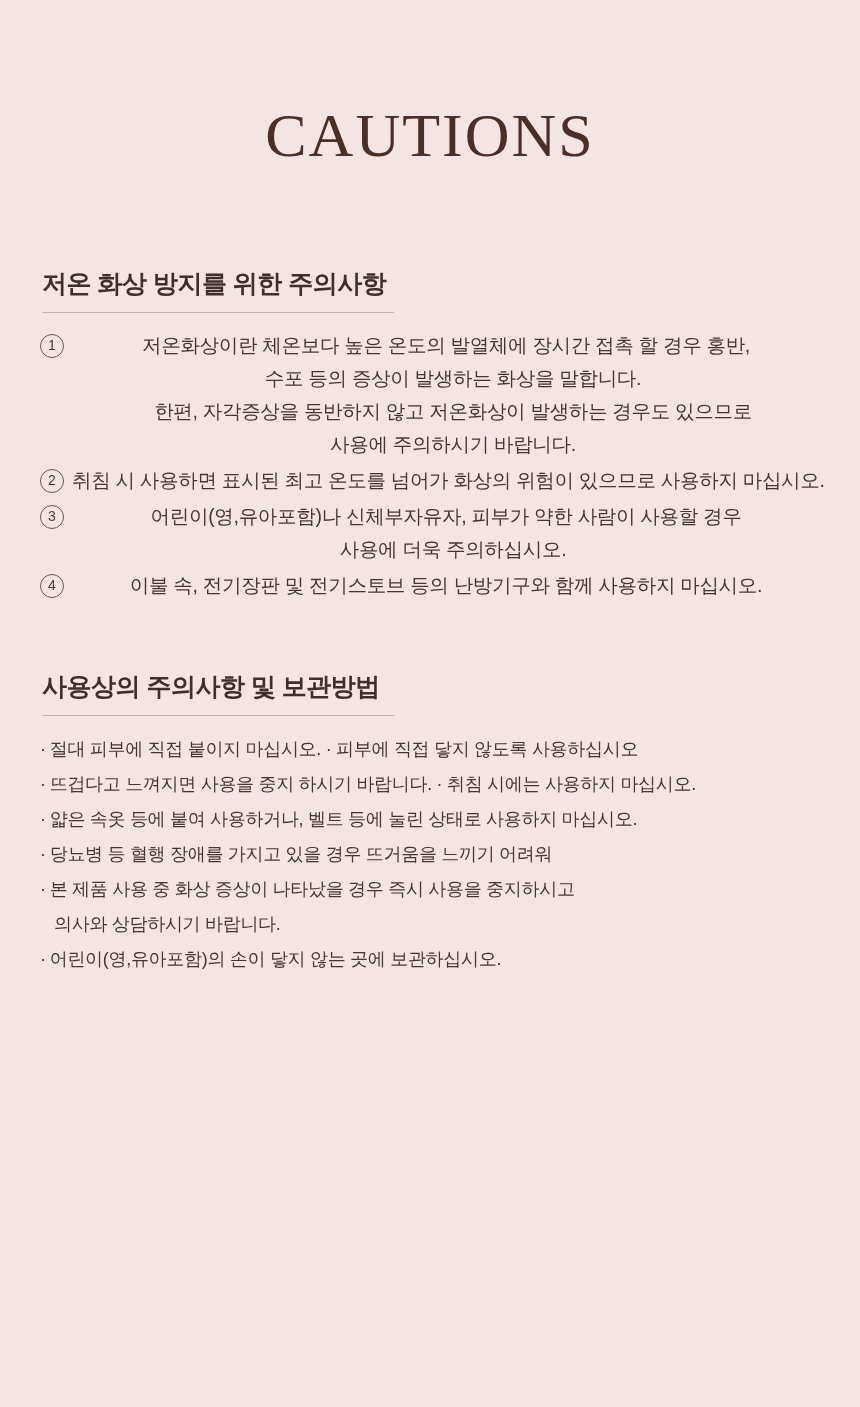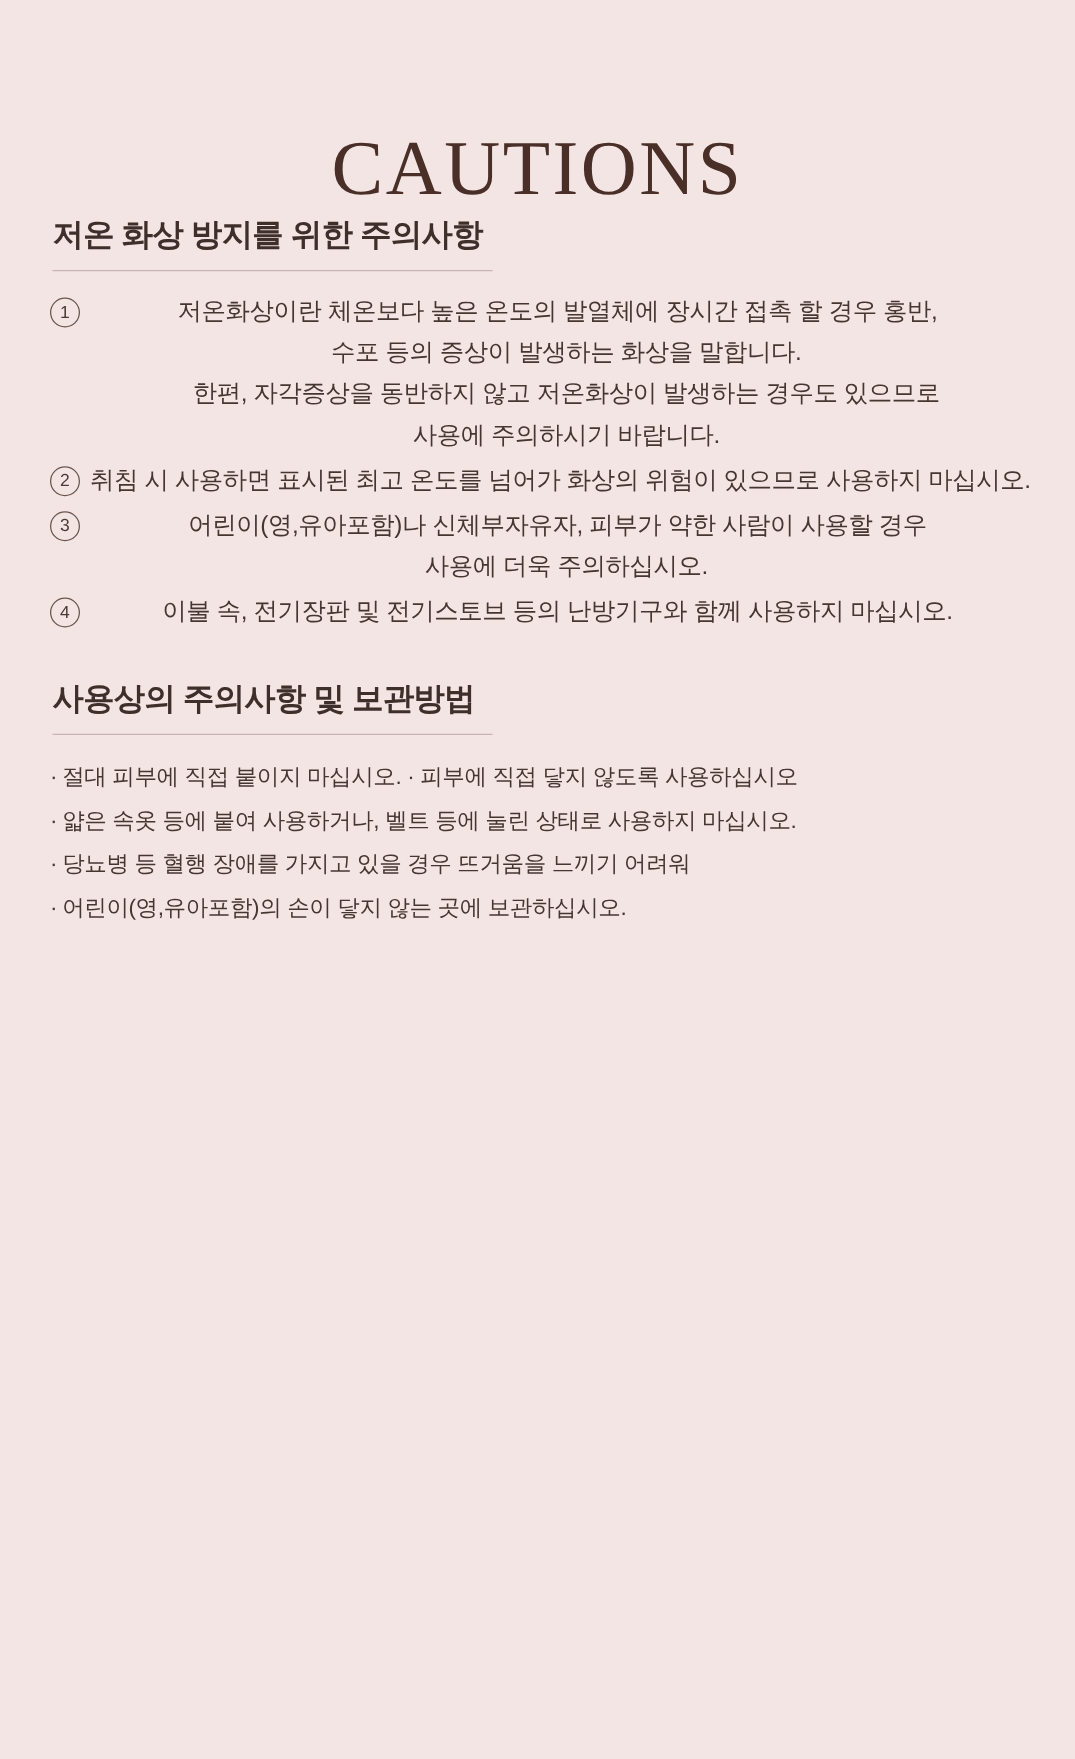--- a/index.html
+++ b/index.html
@@ -26,23 +26,24 @@
     font-size: 62px;
     letter-spacing: 2px;
     color: #4a2f28;
     padding-top: 100px;
     font-weight: 400;
   }
   .section {
     padding: 0 40px;
   }
   .section.first {
+    margin-top: 96px;
   }
   .section.second {
-    margin-top: 36px;
+    margin-top: 68px;
   }
   .section-heading {
     font-size: 25px;
     font-weight: bold;
     color: #3f2f2b;
     letter-spacing: -0.5px;
     margin: 0 0 12px 2px;
   }
   .rule {
     width: 352px;
@@ -161,29 +162,36 @@
 
   <div class="section second">
     <h2 class="section-heading">사용상의 주의사항 및 보관방법</h2>
     <hr class="rule">
     <ul class="dot-list">
 
       <li class="dot-item">
         <span class="dot">·</span><span>절대 피부에 직접 붙이지 마십시오. · 피부에 직접 닿지 않도록 사용하십시오</span>
       </li>
 
+      <li class="dot-item">
+        <span class="dot">·</span><span>뜨겁다고 느껴지면 사용을 중지 하시기 바랍니다. · 취침 시에는 사용하지 마십시오.</span>
+      </li>
 
       <li class="dot-item">
         <span class="dot">·</span><span>얇은 속옷 등에 붙여 사용하거나, 벨트 등에 눌린 상태로 사용하지 마십시오.</span>
       </li>
 
       <li class="dot-item">
         <span class="dot">·</span><span>당뇨병 등 혈행 장애를 가지고 있을 경우 뜨거움을 느끼기 어려워</span>
       </li>
 
+      <li class="dot-item">
+        <span class="dot">·</span><span>본 제품 사용 중 화상 증상이 나타났을 경우 즉시 사용을 중지하시고</span>
+        <span class="cont">의사와 상담하시기 바랍니다.</span>
+      </li>
 
 
 
 
       <li class="dot-item">
         <span class="dot">·</span><span>어린이(영,유아포함)의 손이 닿지 않는 곳에 보관하십시오.</span>
       </li>
 
 
     </ul>

